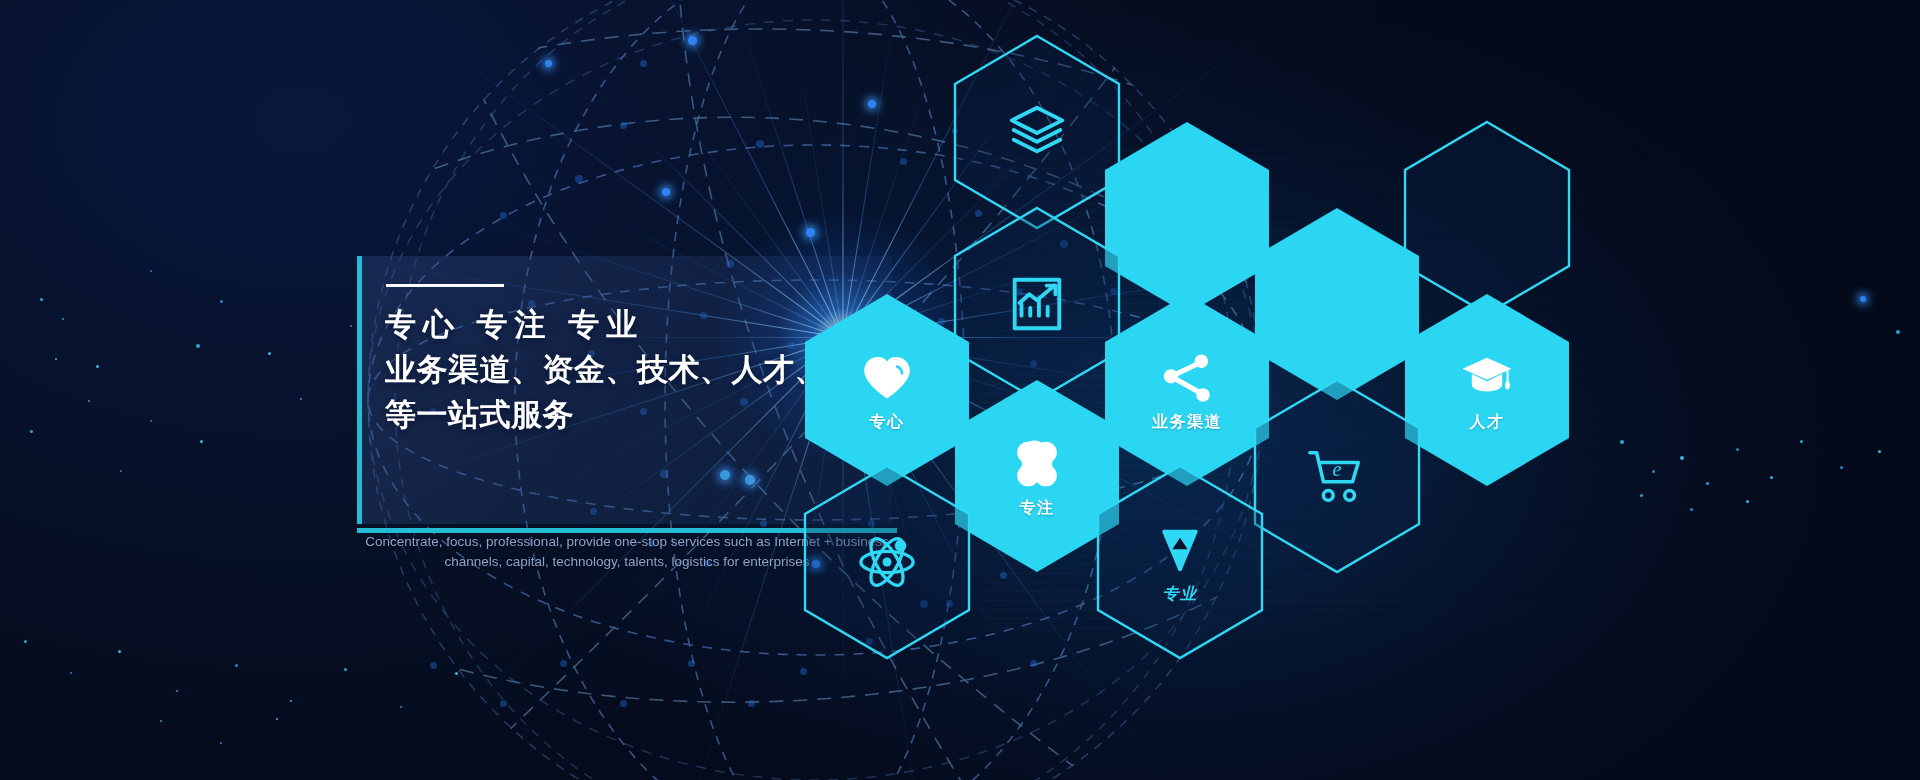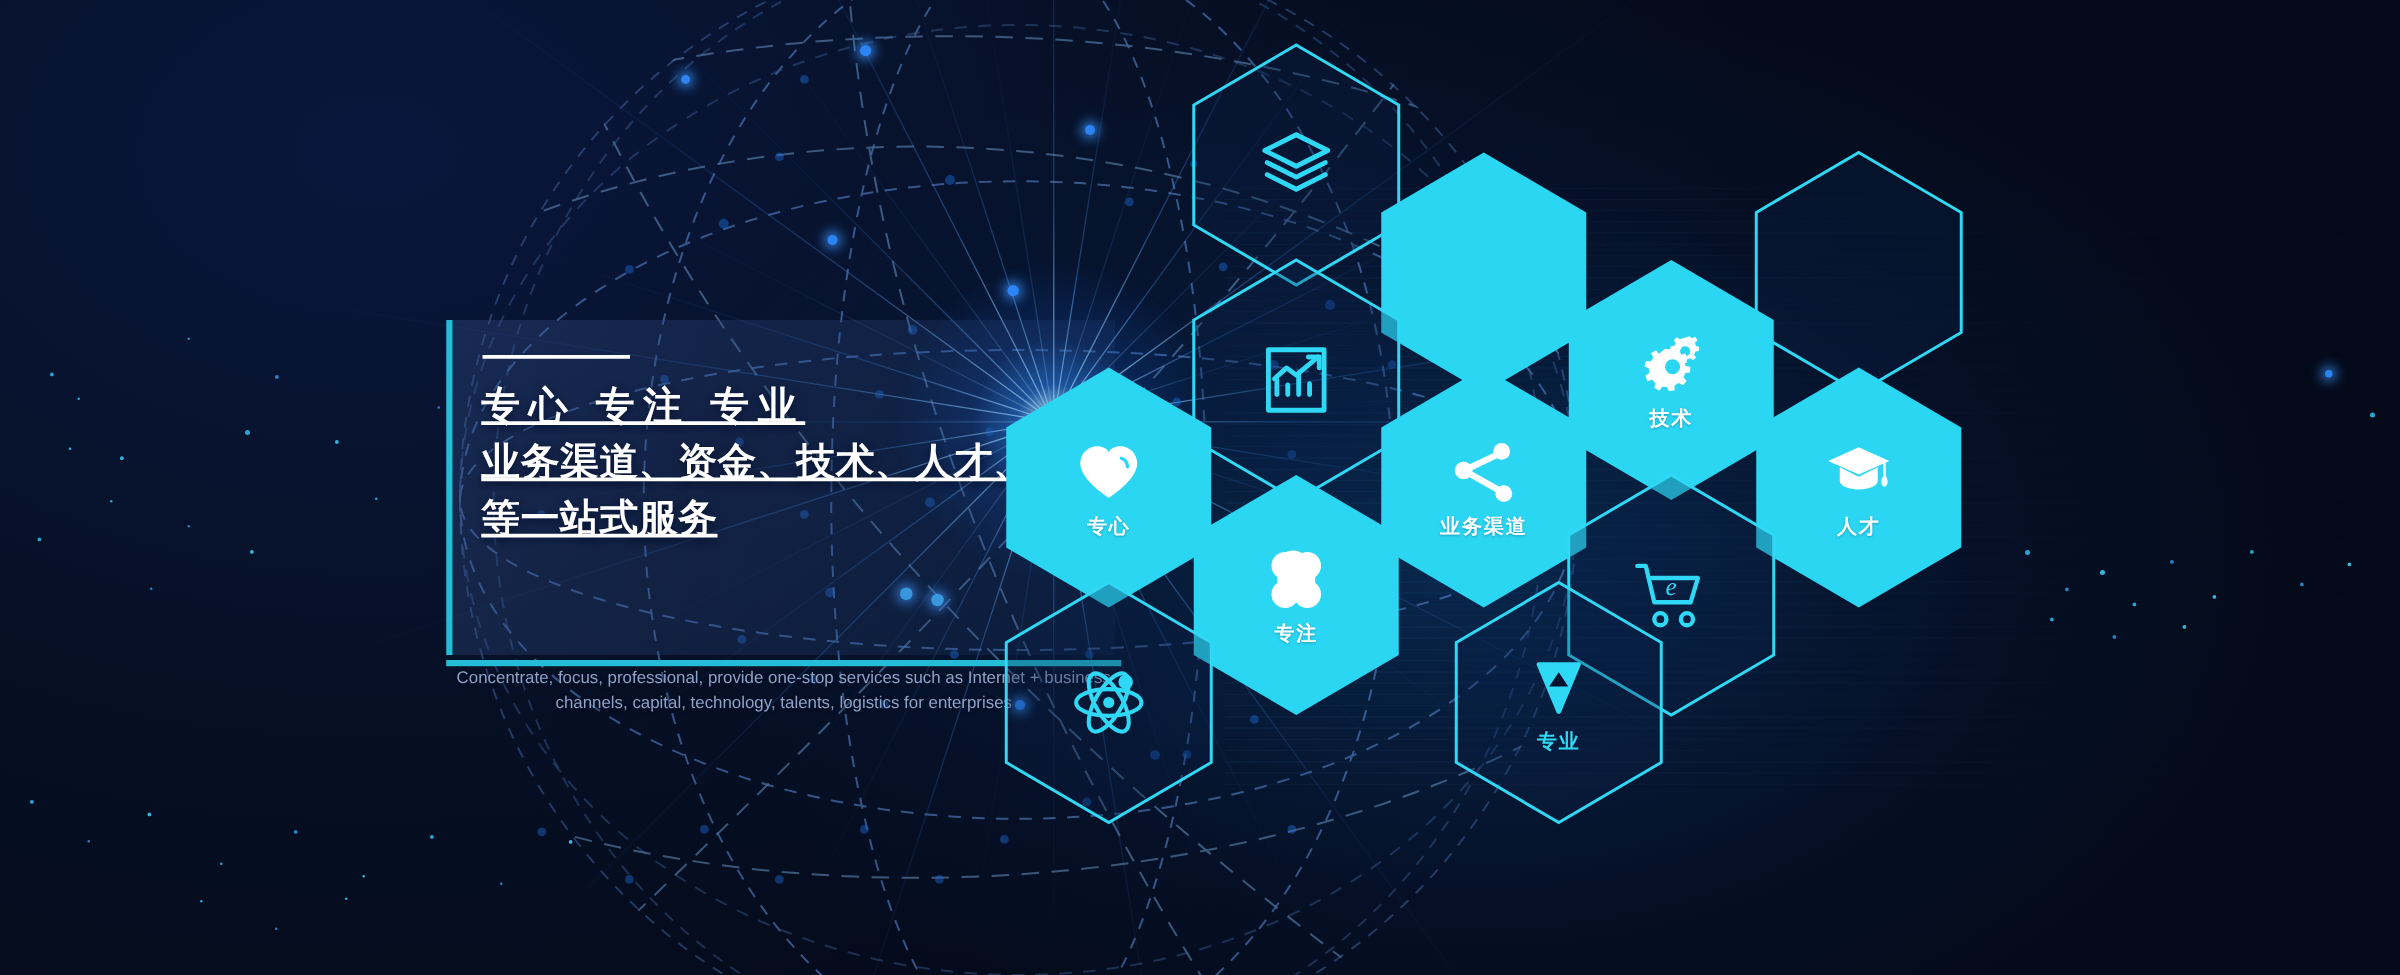--- a/index.html
+++ b/index.html
@@ -63,21 +63,20 @@
     content:"";position:absolute;left:-5px;bottom:-9px;width:540px;height:5px;background:#25bcd6;
   }
   .rule{
     position:absolute;left:24px;top:28px;width:118px;height:3px;background:#ffffff;
   }
   .headline{
     position:absolute;left:23px;top:46px;width:520px;color:#ffffff;
     font-size:31px;line-height:45px;font-weight:700;letter-spacing:.5px;
     text-shadow:0 2px 7px rgba(0,12,40,.75);
     white-space:nowrap;
-    text-decoration:underline;
   }
   .headline .l1{letter-spacing:7px;}
   .subtitle{
     position:absolute;left:357px;top:532px;width:540px;text-align:center;
     color:#8fa3c4;font-size:13.5px;line-height:20px;font-weight:400;
     text-shadow:0 1px 3px rgba(0,10,35,.6);
   }
 
   
   #hex-grid{position:absolute;left:0;top:0;width:1920px;height:780px;}
@@ -333,29 +332,20 @@
               </g>
             </svg></span>
         </div>
       </div>
       <div class="hex filled" style="left: 1251px; top: 206px;">
         <div class="shape">
           <svg viewBox="0 0 172 196">
             <polygon points="86,2 168,50 168,146 86,194 4,146 4,50" fill="#2ad6f2"></polygon>
           </svg>
         </div>
-        <div class="body">
-          <span class="glyph"><svg viewBox="0 0 64 64">
-              <g fill="#ffffff">
-                <path d="M26 16.5l4.4.9 2.3-3.9 5.1 2.1-.6 4.5 3.6 2.8 4.1-2 2.9 4.6-3.4 3 1.2 4.4 4.5.8-.3 5.5-4.5.3-1.7 4.2 3 3.4-3.6 4.1-4-2.2-3.9 2.4.1 4.5-5.4 1.1-1.9-4.1-4.5-.3-2.6 3.7-4.8-2.7 1.1-4.4-3.2-3.2-4.4 1.3-2.1-5.1 3.8-2.5-.3-4.5-4.2-1.7 1.3-5.3 4.5.4 2.5-3.8-2.2-4 4.7-2.8 3 3.4zM29.7 27.6a7.1 7.1 0 1 0 7.1 12.3 7.1 7.1 0 0 0-7.1-12.3z"></path>
-                <path d="M49.3 4.8l2.6 1.9 3-1.4 1.9 3.3-2.3 2.3.9 3.2 3.2.8-.4 3.8-3.2.5-1.4 3 1.9 2.7-2.9 2.5-2.8-1.8-3 1.3-.3 3.2-3.8-.2-.8-3.1-3-1.2-2.6 1.9-2.5-2.9 1.7-2.7-1.1-3.1-3.2-.7.5-3.8 3.2-.4 1.3-3-1.8-2.7 3-2.4 2.6 1.9 3.1-1.1zM44 14.3a4.8 4.8 0 1 0 2.4 9.3 4.8 4.8 0 0 0-2.4-9.3z"></path>
-              </g>
-            </svg></span>
-          <span class="label">技术</span>
-        </div>
       </div>
       <div class="hex filled" style="left: 1101px; top: 292px;">
         <div class="shape">
           <svg viewBox="0 0 172 196">
             <polygon points="86,2 168,50 168,146 86,194 4,146 4,50" fill="#2ad6f2"></polygon>
           </svg>
         </div>
         <div class="body">
           <span class="glyph"><svg viewBox="0 0 64 64">
               <g fill="#ffffff">
@@ -452,21 +442,21 @@
               <g fill="none" stroke="#2fd8f4" stroke-width="3.4">
                 <ellipse cx="32" cy="32" rx="27" ry="11"></ellipse>
                 <ellipse cx="32" cy="32" rx="27" ry="11" transform="rotate(60 32 32)"></ellipse>
                 <ellipse cx="32" cy="32" rx="27" ry="11" transform="rotate(-60 32 32)"></ellipse>
               </g>
               <circle cx="32" cy="32" r="4.6" fill="#2fd8f4"></circle>
               <circle cx="46" cy="15" r="6" fill="#2fd8f4"></circle>
             </svg></span>
         </div>
       </div>
-      <div class="hex outline" style="left: 1161px; top: 464px;">
+      <div class="hex outline" style="left: 1094px; top: 464px; font-style: italic;">
         <div class="shape">
           <svg viewBox="0 0 172 196">
             <polygon points="86,2 168,50 168,146 86,194 4,146 4,50" fill="rgba(10,32,72,0.30)" stroke="#2fd8f4" stroke-width="2.4"></polygon>
           </svg>
         </div>
         <div class="body">
           <span class="glyph"><svg viewBox="0 0 64 64">
               <path fill="#2fd8f4" d="M13 8h38c1.6 0 2.6 1.9 1.7 3.2L34 56c-.9 1.4-3.1 1.4-4 0L11.3 11.2C10.4 9.9 11.4 8 13 8z"></path>
               <path fill="#061230" d="M32 17.5 41 31H23z"></path>
             </svg></span>

